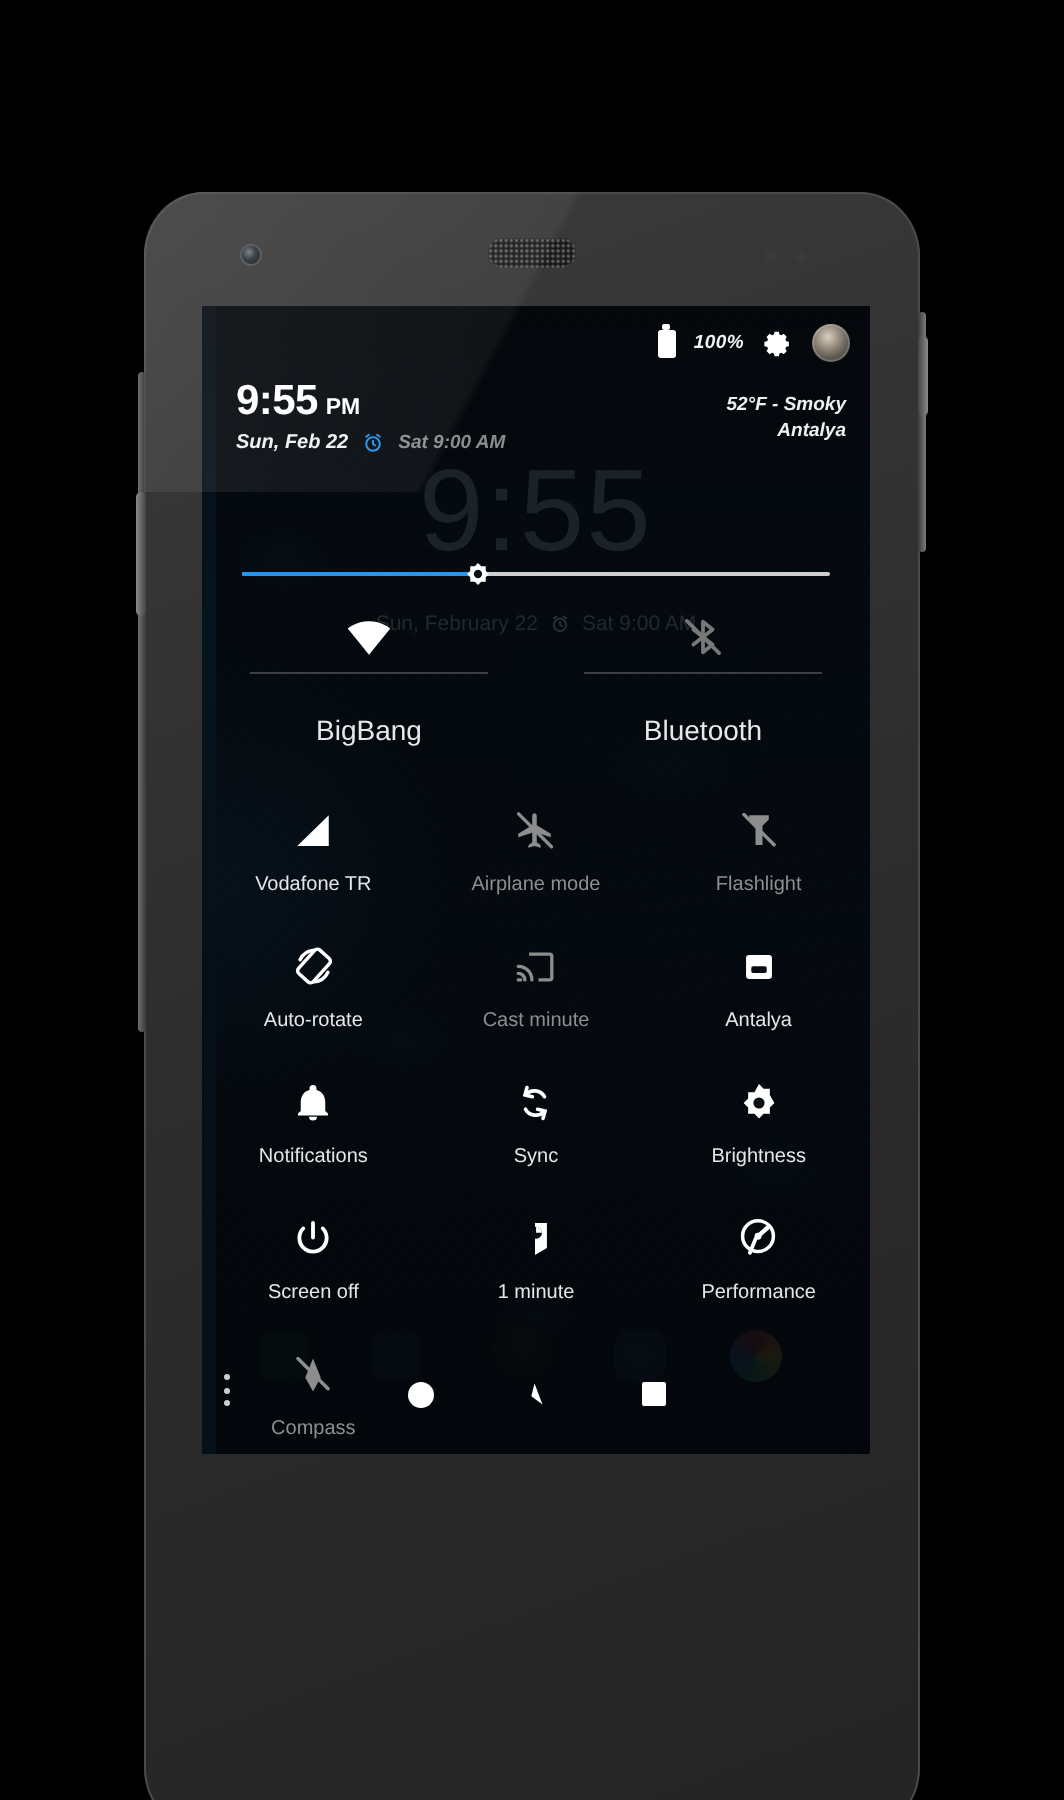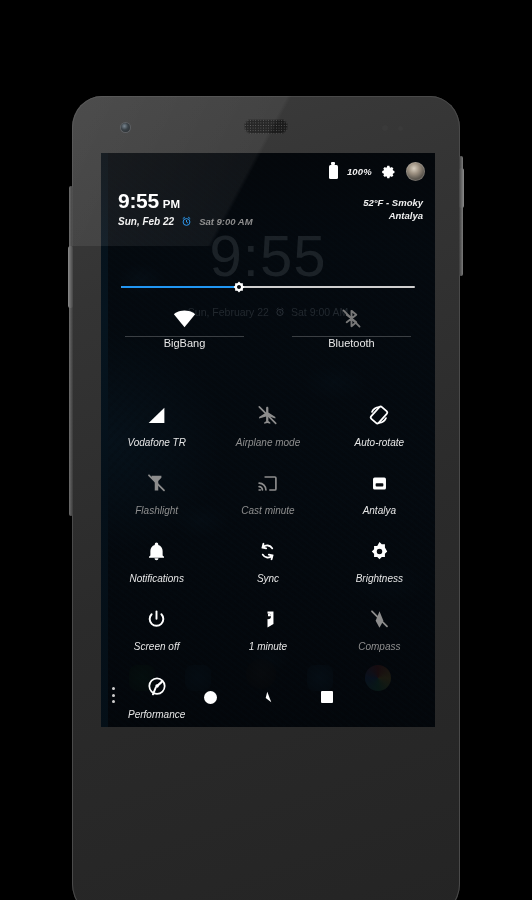--- a/index.html
+++ b/index.html
@@ -113,26 +113,26 @@
   #slider{position:absolute;left:20px;right:20px;top:126px;height:16px;}
   #trk{position:absolute;left:0;right:0;top:7px;height:1.6px;background:#cfcfcf;border-radius:1px;}
   #trk-fill{position:absolute;left:0;top:7px;height:1.6px;width:40%;background:#2196f3;border-radius:1px;}
   #thumb{position:absolute;left:40%;top:0;margin-left:-8px;width:16px;height:16px;}
 
   
   #duo{position:absolute;left:0;right:0;top:150px;display:flex;}
   .duo-cell{flex:1;text-align:center;padding:0 8px;}
   .duo-ico{height:30px;display:flex;align-items:center;justify-content:center;}
   .duo-rule{height:1px;background:rgba(255,255,255,.22);margin:3px 16px 0;}
-  .duo-lbl{color:#e8e8e8;font-size:11px;margin-top:0;}
+  .duo-lbl{color:#e8e8e8;font-size:14px;margin-top:20px;}
 
   
   #grid{position:absolute;left:0;right:0;top:243px;display:grid;
     grid-template-columns:repeat(3,1fr);row-gap:0;}
-  .tile{height:62px;display:flex;flex-direction:column;align-items:center;justify-content:flex-start;padding-top:6px;font-style:italic;}
+  .tile{height:62px;display:flex;flex-direction:column;align-items:center;justify-content:flex-start;padding-top:6px;}
   .tile .ico{height:26px;display:flex;align-items:center;justify-content:center;}
   .tile .lbl{color:#e6e6e6;font-size:10px;margin-top:9px;text-align:center;white-space:nowrap;}
   .tile.off .lbl{color:#8f8f8f;}
 
   
   #dots{position:absolute;left:11px;bottom:24px;width:4px;height:16px;}
   #dots i{display:block;width:3px;height:3px;border-radius:50%;background:#cfcfcf;margin-bottom:3.5px;}
 
   
   #nav{position:absolute;left:0;right:0;bottom:17px;height:26px;
@@ -268,39 +268,39 @@
       <div class="tile off">
         <div class="ico">
           <svg viewBox="0 0 24 24" width="21" height="21" fill="#8d8d8d">
             <path d="M21 15.5v-1.9l-8-4.9V3.3c0-.8-.6-1.4-1.3-1.4s-1.3.6-1.3 1.4v5.4l-8 4.9v1.9l8-2.5v5.5l-2.2 1.6v1.4l3.5-1 3.5 1V20l-2.2-1.6v-5.5z"></path>
             <path d="M2.6 2.2L21.4 21" stroke="#8d8d8d" stroke-width="1.9" fill="none" stroke-linecap="round"></path>
           </svg>
         </div>
         <div class="lbl">Airplane mode</div>
       </div>
 
+      <div class="tile off">
+        <div class="ico">
+          <svg viewBox="0 0 24 24" width="21" height="21" fill="#8d8d8d">
+            <path d="M6.4 3h11.2v2.4l-3.6 3.6v11h-4v-11L6.4 5.4z"></path>
+            <path d="M3.4 2.6L20.6 19.8" stroke="#8d8d8d" stroke-width="2" fill="none" stroke-linecap="round"></path>
+          </svg>
+        </div>
+        <div class="lbl">Flashlight</div>
+      </div>
+
       <div class="tile">
         <div class="ico">
           <svg viewBox="0 0 24 24" width="22" height="22" fill="none" stroke="#ffffff" stroke-width="1.9">
             <rect x="6.6" y="3.4" width="10.8" height="17.2" rx="2" transform="rotate(42 12 12)"></rect>
             <path d="M4.4 8.6A9 9 0 0 1 12 3.4" stroke-linecap="round"></path>
             <path d="M19.6 15.4A9 9 0 0 1 12 20.6" stroke-linecap="round"></path>
           </svg>
         </div>
         <div class="lbl">Auto-rotate</div>
-      </div>
-
-      <div class="tile off">
-        <div class="ico">
-          <svg viewBox="0 0 24 24" width="21" height="21" fill="#8d8d8d">
-            <path d="M6.4 3h11.2v2.4l-3.6 3.6v11h-4v-11L6.4 5.4z"></path>
-            <path d="M3.4 2.6L20.6 19.8" stroke="#8d8d8d" stroke-width="2" fill="none" stroke-linecap="round"></path>
-          </svg>
-        </div>
-        <div class="lbl">Flashlight</div>
       </div>
 
 
       <div class="tile off">
         <div class="ico">
           <svg viewBox="0 0 24 24" width="21" height="21" fill="none" stroke="#8d8d8d" stroke-width="1.9">
             <path d="M8.6 4.6h11.8a1.2 1.2 0 0 1 1.2 1.2v12.4a1.2 1.2 0 0 1-1.2 1.2h-6.4"></path>
             <path d="M2.4 19.4h1.4M2.4 15.6a3.8 3.8 0 0 1 3.8 3.8M2.4 11.6a7.8 7.8 0 0 1 7.8 7.8" stroke-linecap="round"></path>
           </svg>
         </div>
@@ -364,40 +364,40 @@
         <div class="ico">
           <svg viewBox="0 0 24 24" width="21" height="21" fill="#ffffff">
             <path d="M5.2 2.8h13.6v14.4L12 21.2V2.8z"></path>
             <circle cx="12.6" cy="8.4" r="3.4" fill="#0a0d11"></circle>
             <path d="M12.6 5v3.4h3.4a3.4 3.4 0 0 0-3.4-3.4z" fill="#ffffff"></path>
           </svg>
         </div>
         <div class="lbl">1 minute</div>
       </div>
 
-      <div class="tile off">
-        <div class="ico">
-          <svg viewBox="0 0 24 24" width="21" height="21" fill="#8d8d8d">
-            <path d="M12 2.6l4.4 10.8L12 21.4 7.6 13.4z"></path>
-            <path d="M3.4 2.6L20.6 19.8" stroke="#8d8d8d" stroke-width="2" fill="none" stroke-linecap="round"></path>
-          </svg>
-        </div>
-        <div class="lbl">Compass</div>
-      </div>
-
       <div class="tile">
         <div class="ico">
           <svg viewBox="0 0 24 24" width="22" height="22" fill="none" stroke="#ffffff" stroke-width="1.9">
             <circle cx="12" cy="11" r="8.4"></circle>
             <path d="M12 11l5.2-4.6" stroke-width="2.4" stroke-linecap="round"></path>
             <path d="M10.6 12.6l-3 7.4" stroke-width="2.1" stroke-linecap="round"></path>
             <circle cx="12" cy="11" r="1.9" fill="#ffffff" stroke="none"></circle>
           </svg>
         </div>
         <div class="lbl">Performance</div>
+      </div>
+
+      <div class="tile off">
+        <div class="ico">
+          <svg viewBox="0 0 24 24" width="21" height="21" fill="#8d8d8d">
+            <path d="M12 2.6l4.4 10.8L12 21.4 7.6 13.4z"></path>
+            <path d="M3.4 2.6L20.6 19.8" stroke="#8d8d8d" stroke-width="2" fill="none" stroke-linecap="round"></path>
+          </svg>
+        </div>
+        <div class="lbl">Compass</div>
       </div>
     </div>
 
     <div id="dots">
         <i></i>
         <i></i>
         <i></i>
       </div>
 
     <div id="nav">

